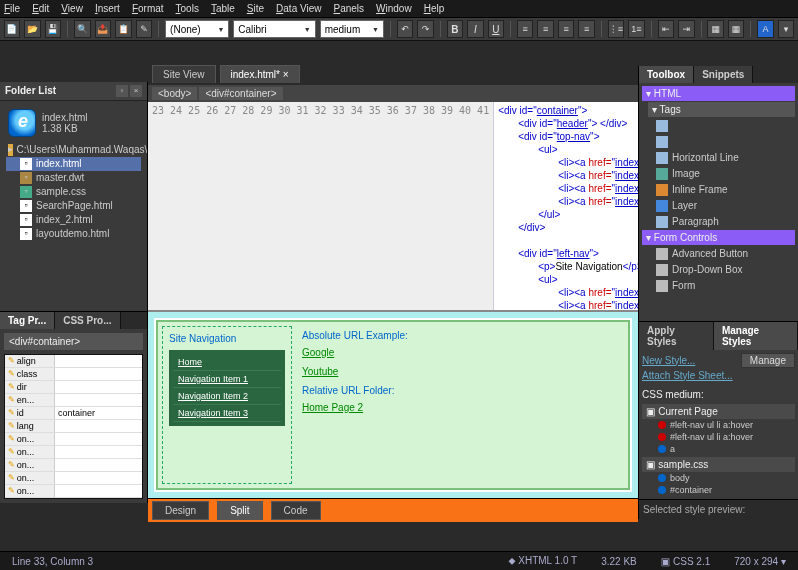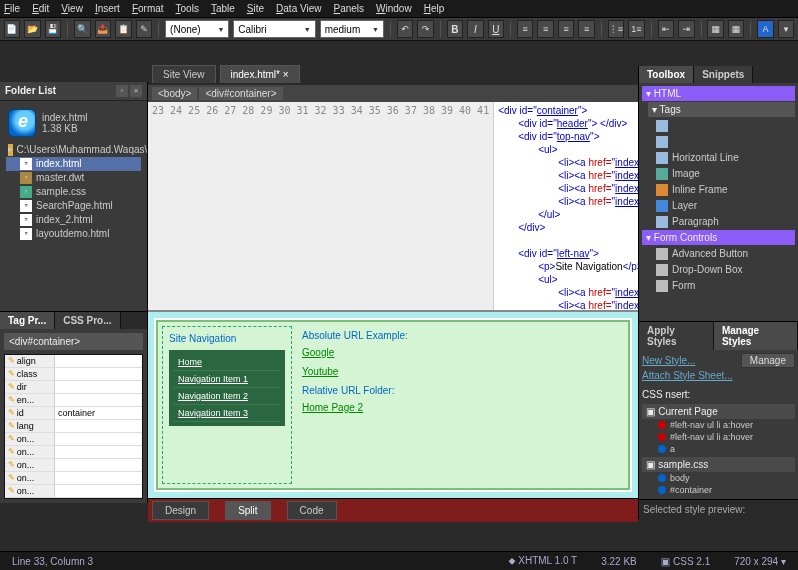--- a/index.html
+++ b/index.html
@@ -57,21 +57,21 @@
 .preview-wrap { flex: 1; background: #afeeee; padding: 6px; overflow: hidden; position: relative; }
 .prev-inner { background: #fff; height: 100%; padding: 2px; }
 .prev-body { border: 2px solid #7ac07a; padding: 4px; display: flex; gap: 6px; background: #d4f4d4; height: 170px; }
 .left-nav { border: 1px dashed #2a6; padding: 6px; width: 130px; background: #d4f4d4; }
 .left-nav .t { color: #06c; margin-bottom: 6px; }
 .nav-ul { background: #2a6640; padding: 4px; }
 .nav-ul div { color: #fff; padding: 3px 5px; border-bottom: 1px solid #3b7b50; text-decoration: underline; font-size: 9px; }
 .abs-col { flex: 1; padding: 4px; }
 .abs-col .h { color: #06c; margin-bottom: 6px; }
 .abs-col a { color: #080; text-decoration: underline; display: block; margin-bottom: 8px; }
-.view-tabs { background: #7f1d1d; display: flex; padding: 2px 4px; gap: 16px; border-top: 1px solid #000; }
+.view-tabs { background: #f97316; display: flex; padding: 2px 4px; gap: 8px; border-top: 1px solid #000; }
 .vt { padding: 3px 12px; background: #3a3a3a; border: 1px solid #555; color: #ccc; }
 .vt.active { background: #555; color: #fff; }
 .right-col { width: 160px; display: flex; flex-direction: column; background: #3a3a3a; border-left: 1px solid #000; }
 .toolbox-body { padding: 3px; background: #3a3a3a; }
 .tbx-grp { color: #eee; padding: 2px 4px; background: #8b5cf6; margin-bottom: 1px; }
 .tbx-grp.sub { background: #555; margin-left: 6px; }
 .tbx-item { display: flex; align-items: center; gap: 4px; padding: 2px 4px 2px 14px; color: #ccc; }
 .tbx-ico { width: 12px; height: 12px; display: inline-block; }
 .styles-panel { flex: 1; border-top: 1px solid #000; display: flex; flex-direction: column; margin-top: 24px; }
 .styles-body { padding: 3px; flex: 1; }
@@ -360,21 +360,21 @@
 
     <div class="styles-panel">
       <div class="tab-row" id="styles-tabs">
           <div class="tab">Apply Styles</div>
           <div class="tab active">Manage Styles</div>
         </div>
       <div class="styles-body">
         <span class="opt-btn">Manage</span>
         <a class="st-link">New Style...</a>
         <a class="st-link">Attach Style Sheet...</a>
-        <div class="st-hdr">CSS nsert:</div>
+        <div class="st-hdr">CSS medium:</div>
         <div class="st-grp">▣ <span>Current Page</span></div>
         <div id="cp-rules">
             <div class="st-rule"><span class="dot-r"></span>#left-nav ul li a:hover</div>
             <div class="st-rule"><span class="dot-r"></span>#left-nav ul li a:hover</div>
             <div class="st-rule"><span class="dot-b"></span>a</div>
           </div>
         <div class="st-grp">▣ <span>sample.css</span></div>
         <div id="sc-rules">
             <div class="st-rule"><span class="dot-b"></span>body</div>
             <div class="st-rule"><span class="dot-b"></span>#container</div>

